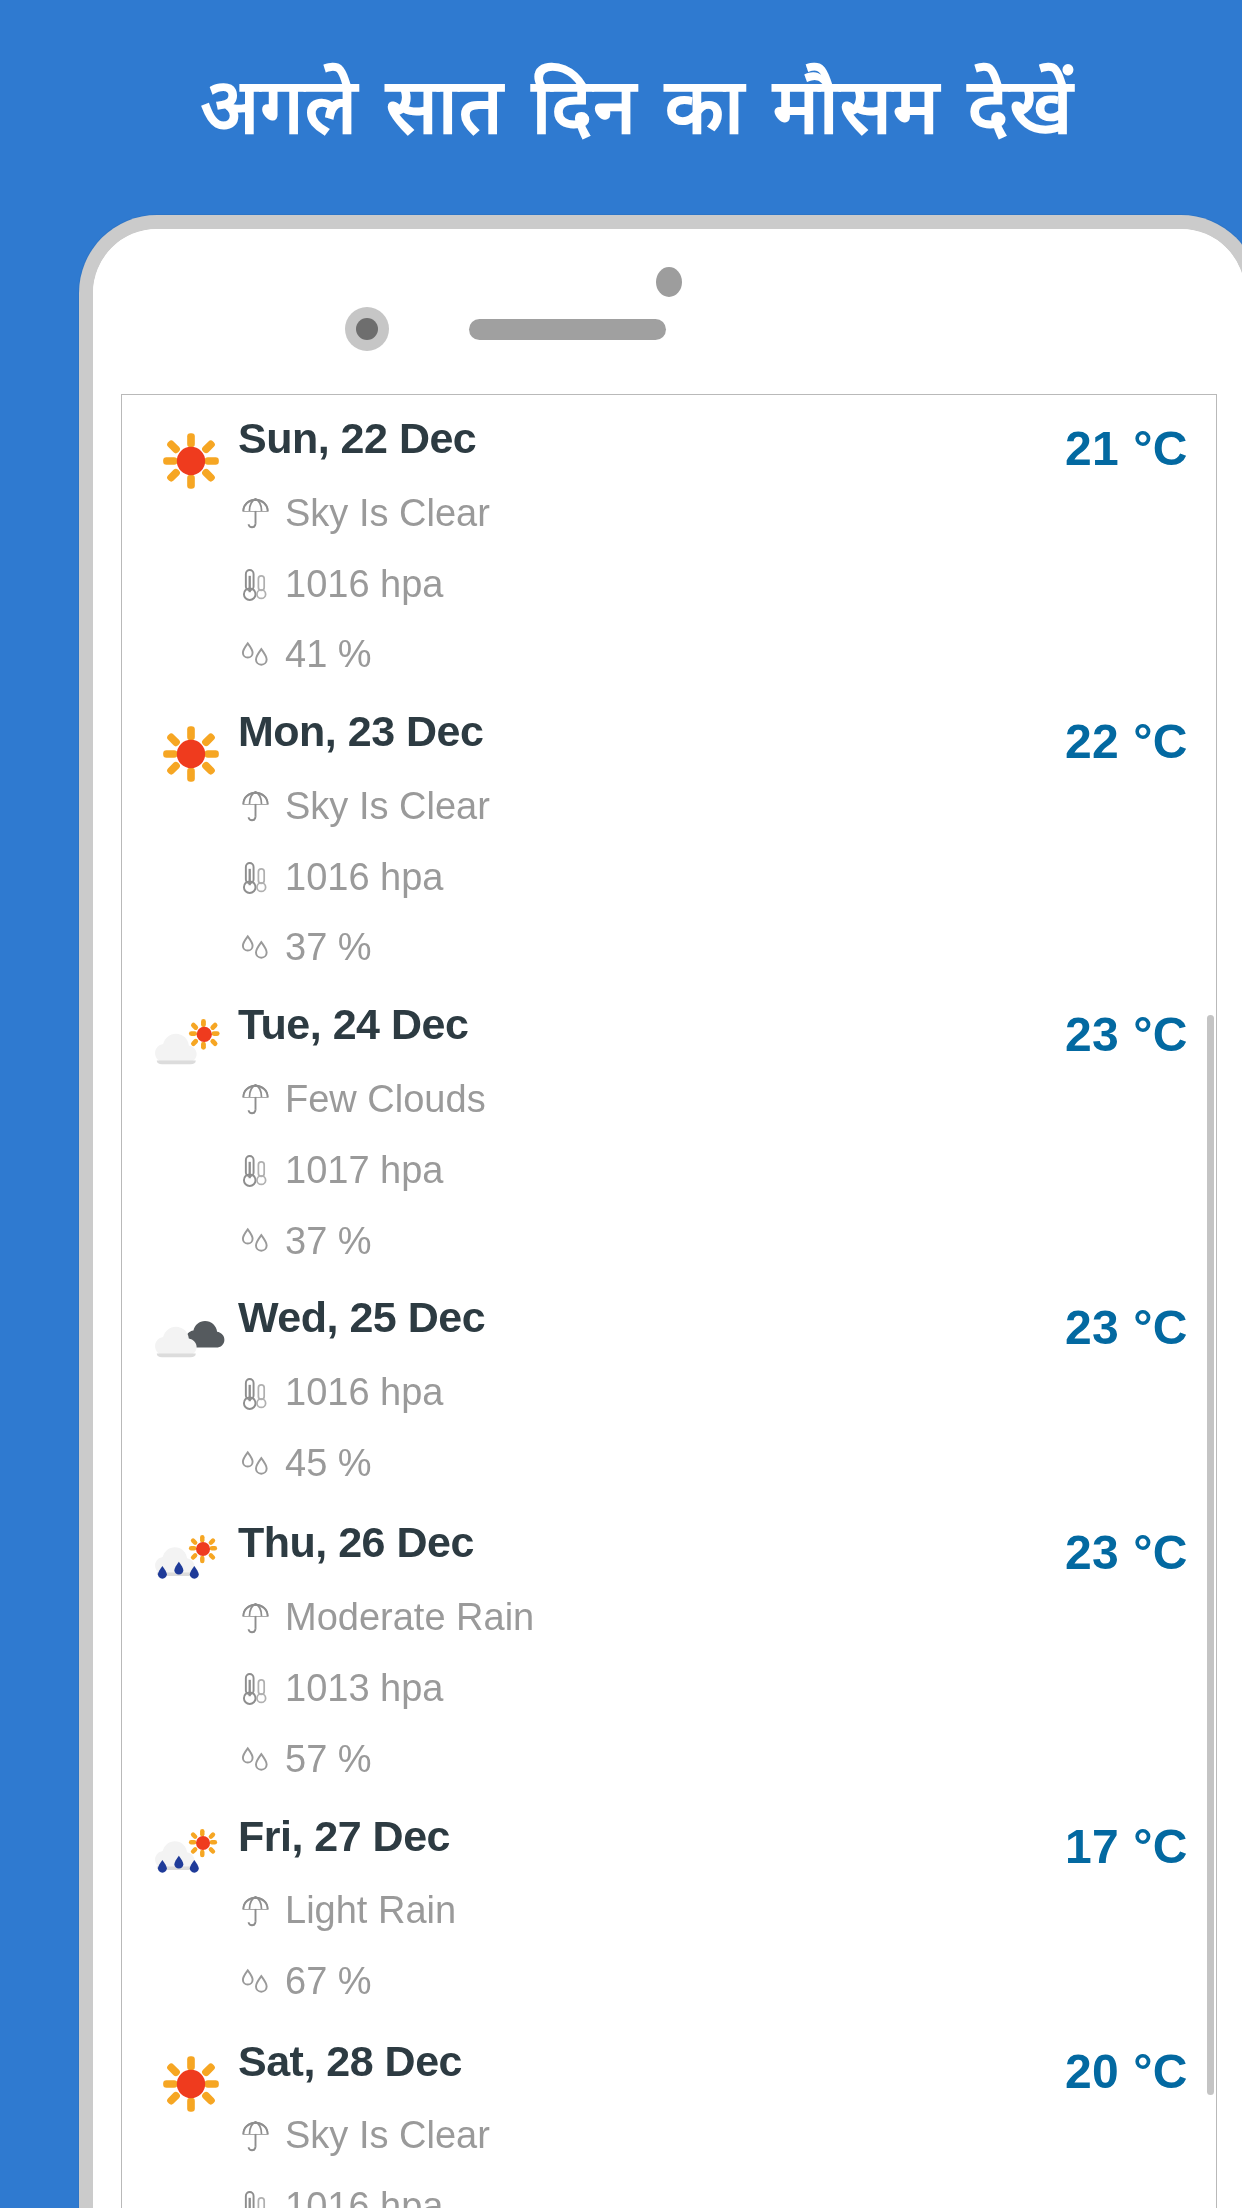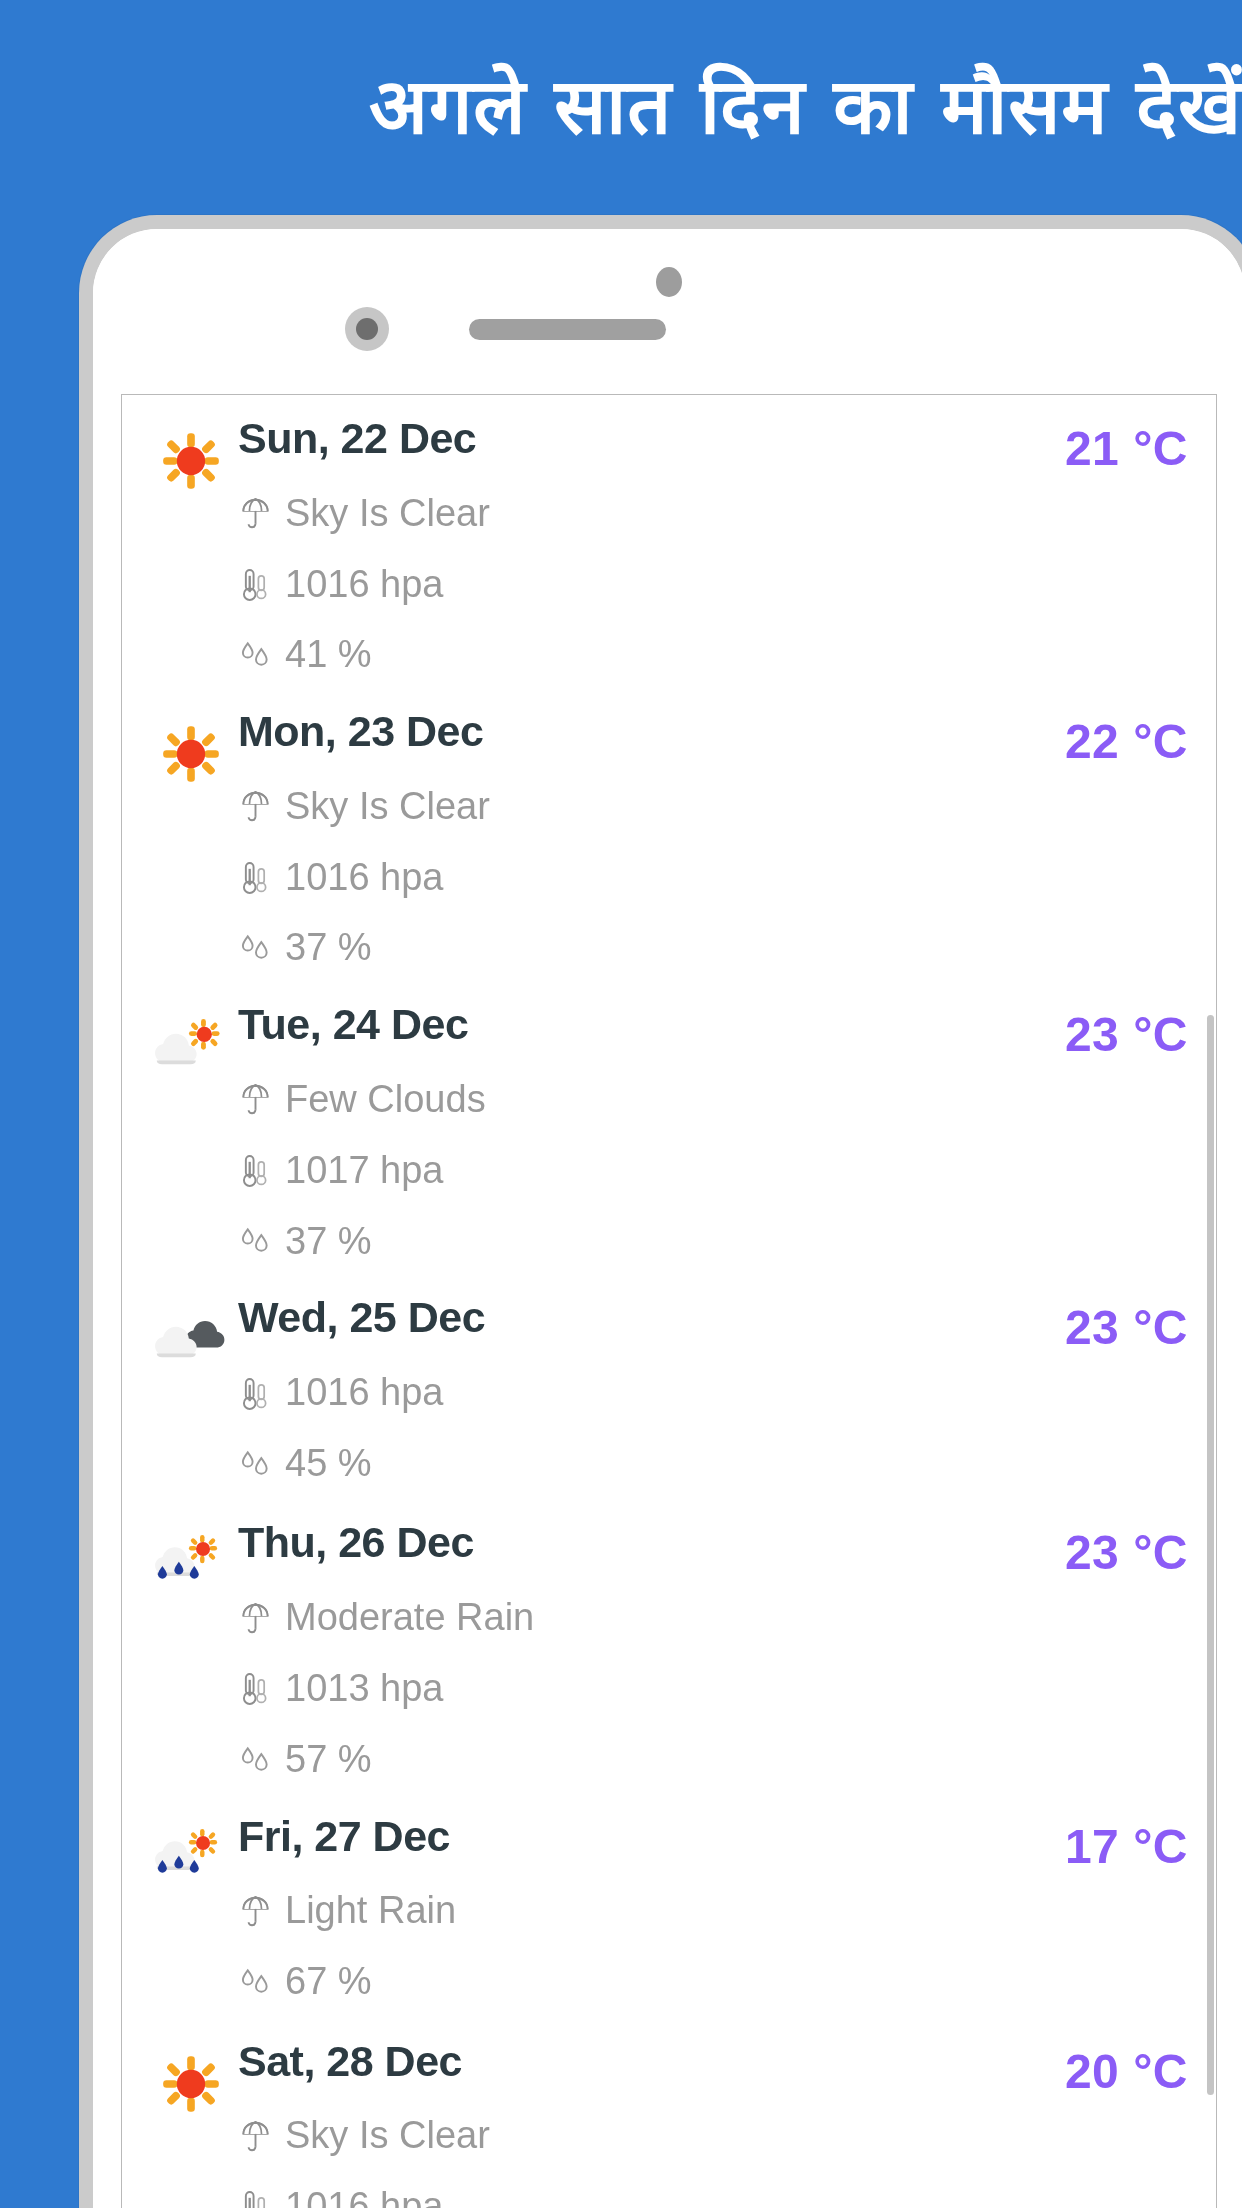--- a/index.html
+++ b/index.html
@@ -14,21 +14,21 @@
     position: relative;
   }
 
   
   .title-wrap {
     position: absolute;
     top: 0; left: 0; right: 0;
     height: 215px;
     display: flex;
     align-items: center;
-    justify-content: flex-end;
+    justify-content: center;
     margin-left: 32px;
   }
   .title {
     color: #ffffff;
     font-size: 77px;
     font-weight: bold;
     letter-spacing: 1px;
     line-height: 1.1;
     white-space: nowrap;
     font-family: "DejaVu Sans", "Liberation Sans", sans-serif;
@@ -147,21 +147,21 @@
     margin-top: 29px;
     color: #9a9a9a;
     font-size: 38px;
     line-height: 1.1;
   }
   .meta .mi { flex: 0 0 34px; display: flex; justify-content: center; }
   .row-temp {
     flex: 0 0 auto;
     font-size: 48px;
     font-weight: bold;
-    color: #8b5cf6;
+    color: #0369a1;
     padding-top: 14px;
     padding-right: 6px;
     white-space: nowrap;
     letter-spacing: 0.5px;
   }
 
   
   .scrollbar {
     position: absolute;
     right: 2px;

